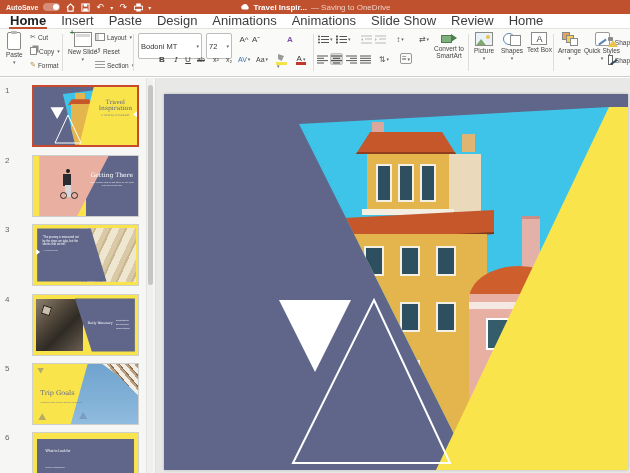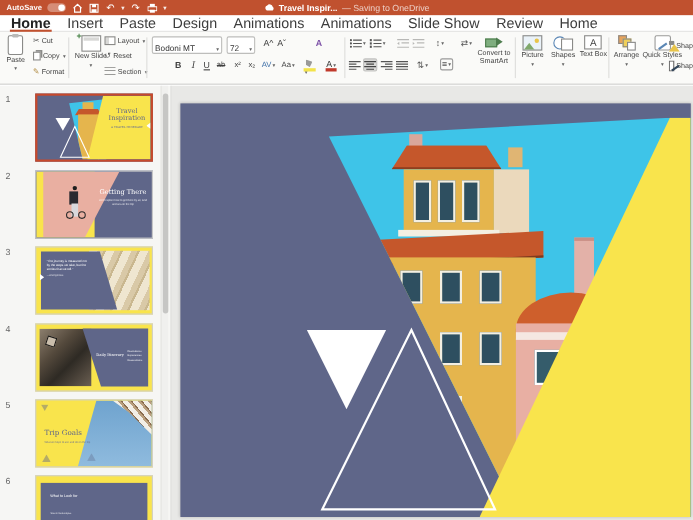--- a/index.html
+++ b/index.html
@@ -36,22 +36,22 @@
             border-bottom:1px solid #CFCFCD; }
   .rdiv { position:absolute; top:5px; bottom:5px; width:1px; background:#DDDDDB; }
   .rbig { position:absolute; top:3px; display:flex; flex-direction:column; align-items:center; gap:1px; }
   .rbig .lbl { font-size:6.5px; color:#444; text-align:center; line-height:1.1; }
   .rbig .car { font-size:5px; color:#666; }
   .srow { position:absolute; display:flex; align-items:center; gap:2px; font-size:6.5px; color:#444; }
   .mini { min-width:12px; height:12px; display:inline-flex; align-items:center; justify-content:center;
           font-size:8px; color:#3f3f3f; border-radius:2px; }
   .mini.active { background:#D9D9D7; border:1px solid #C4C4C2; }
   .caret::after { content:"▾"; font-size:5px; color:#666; margin-left:1px; }
-  .combo { background:#fff; border:1px solid #BDBDBB; border-radius:2px; height:16px;
-           display:flex; align-items:flex-end; font-size:7.5px; color:#333; padding:0 2px; justify-content:space-between; }
+  .combo { background:#fff; border:1px solid #BDBDBB; border-radius:2px; height:26px;
+           display:flex; align-items:center; font-size:7.5px; color:#333; padding:0 2px; justify-content:space-between; }
   .gray { color:#B8B8B6 !important; }
   .ico { display:inline-block; }
 
   
   .clip-ic { width:14px; height:18px; border:1px solid #8a8a88; border-radius:2px; background:#fff; position:relative; }
   .clip-ic::before { content:""; position:absolute; left:3px; top:-2px; width:6px; height:3px; background:#B9B9B7; border-radius:1px; }
   .nslide-ic { width:18px; height:15px; border:1px solid #8a8a88; background:#fff; position:relative; }
   .nslide-ic::before { content:""; position:absolute; left:1px; top:1px; right:1px; height:3px; background:#D8D8D6; }
   .nslide-ic::after { content:"+"; position:absolute; left:-5px; top:-5px; color:#3E7D3E; font-size:8px; font-weight:bold; }
   .layout-ic { width:10px; height:8px; border:1px solid #8a8a88; background:linear-gradient(90deg,#D8D8D6 35%,#fff 35%); }

